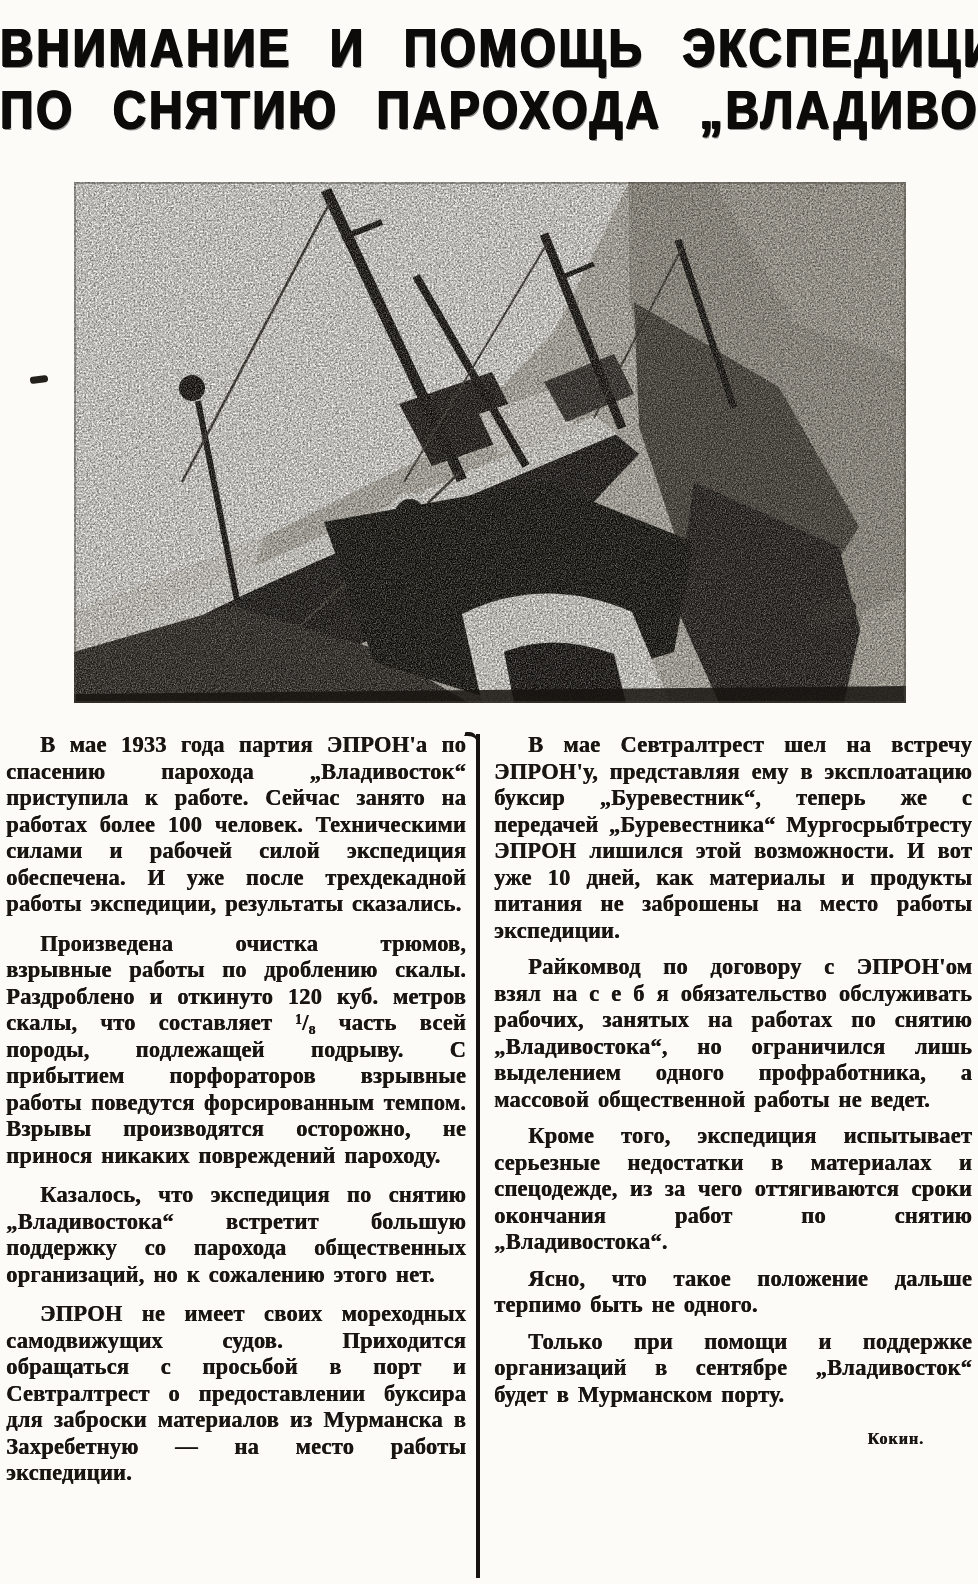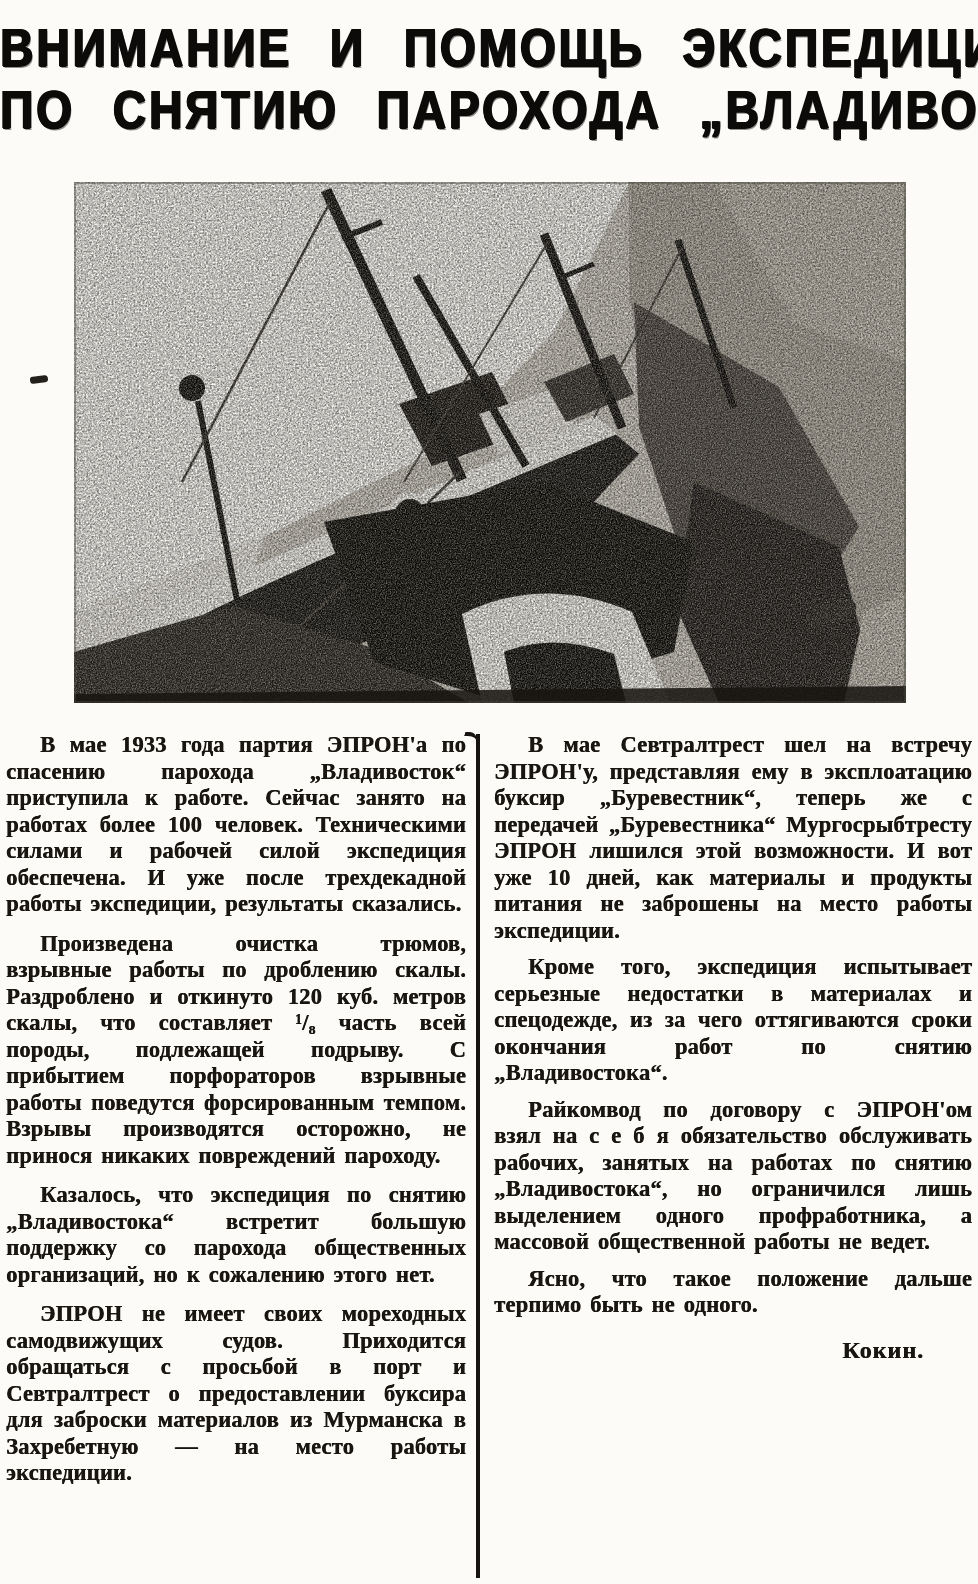--- a/index.html
+++ b/index.html
@@ -65,21 +65,21 @@
     content:"";position:absolute;top:-2px;left:-14px;width:14px;height:16px;
     border-top:4px solid #161310;border-right:0 solid transparent;
     border-top-right-radius:10px;
     transform:skewX(-18deg);
   }
   .signature{
     text-align:right;
     padding-right:48px;
     margin-top:18px;
     font-weight:bold;
-    font-size:24px;
+    font-size:16px;
     letter-spacing:1px;
     text-shadow:.5px 0 0 currentColor;
   }
 </style>
 </head>
 <body>
 
 <div class="sheet">
 
   <div class="headline">
@@ -160,20 +160,21 @@
       <p>В мае 1933 года партия ЭПРОН'а по спасению парохода „Владивосток“ приступила к работе. Сейчас занято на работах более 100 человек. Техническими силами и рабочей силой экспедиция обеспечена. И уже после трехдекадной работы экспедиции, результаты сказались.</p>
       <p>Произведена очистка трюмов, взрывные работы по дроблению скалы. Раздроблено и откинуто 120 куб. метров скалы, что составляет ¹/₈ часть всей породы, подлежащей подрыву. С прибытием порфораторов взрывные работы поведутся форсированным темпом. Взрывы производятся осторожно, не принося никаких повреждений пароходу.</p>
       <p>Казалось, что экспедиция по снятию „Владивостока“ встретит большую поддержку со парохода общественных организаций, но к сожалению этого нет.</p>
       <p>ЭПРОН не имеет своих мореходных самодвижущих судов. Приходится обращаться с просьбой в порт и Севтралтрест о предоставлении буксира для заброски материалов из Мурманска в Захребетную — на место работы экспедиции.</p>
     </div>
 
     <div class="divider"></div>
 
     <div class="col col-right">
       <p>В мае Севтралтрест шел на встречу ЭПРОН'у, представляя ему в эксплоатацию буксир „Буревестник“, теперь же с передачей „Буревестника“ Мургосрыбтресту ЭПРОН лишился этой возможности. И вот уже 10 дней, как материалы и продукты питания не заброшены на место работы экспедиции.</p>
+      <p>Райкомвод по договору с ЭПРОН'ом взял на с е б я обязательство обслуживать рабочих, занятых на работах по снятию „Владивостока“, но ограничился лишь выделением одного профработника, а массовой общественной работы не ведет.</p>
       <p>Кроме того, экспедиция испытывает серьезные недостатки в материалах и спецодежде, из за чего оттягиваются сроки окончания работ по снятию „Владивостока“.</p>
-      <p>Райкомвод по договору с ЭПРОН'ом взял на с е б я обязательство обслуживать рабочих, занятых на работах по снятию „Владивостока“, но ограничился лишь выделением одного профработника, а массовой общественной работы не ведет.</p>
       <p>Ясно, что такое положение дальше терпимо быть не одного.</p>
+      <p>Только при помощи и поддержке организаций в сентябре „Владивосток“ будет в Мурманском порту.</p>
       <div class="signature">Кокин.</div>
     </div>
 
   </div>
 </div>
 
 </body></html>

